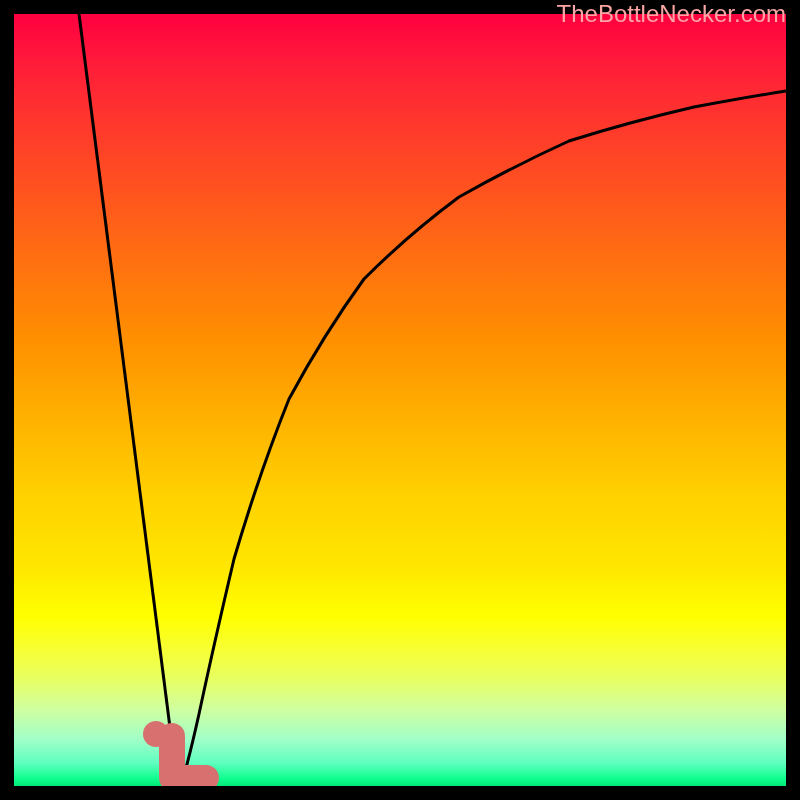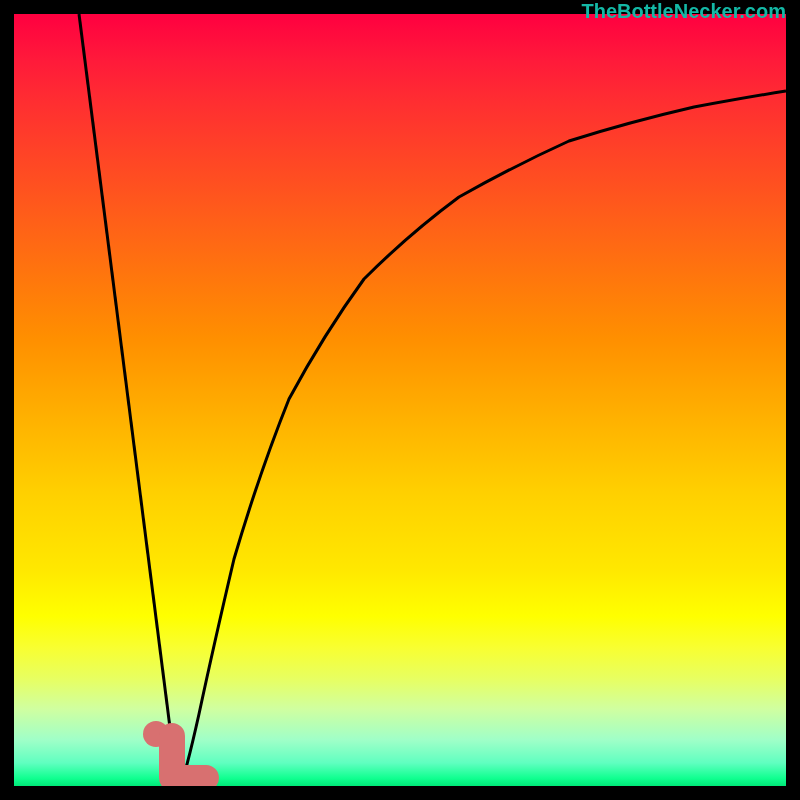--- a/index.html
+++ b/index.html
@@ -39,23 +39,23 @@
       #a0ffc8 94%,
       #60ffc0 97%,
       #10ff90 99%,
       #00e878 100%
     );
   }
   .watermark {
     position: absolute;
     top: 0px;
     right: 14px;
-    font-size: 20px;
-    color: #14b8a6;
-    font-weight: bold;
+    font-size: 24px;
+    color: #fca5a5;
+    font-weight: normal;
     z-index: 10;
   }
   svg {
     position: absolute;
     left: 0;
     top: 0;
     width: 772px;
     height: 772px;
   }
   .curve {

